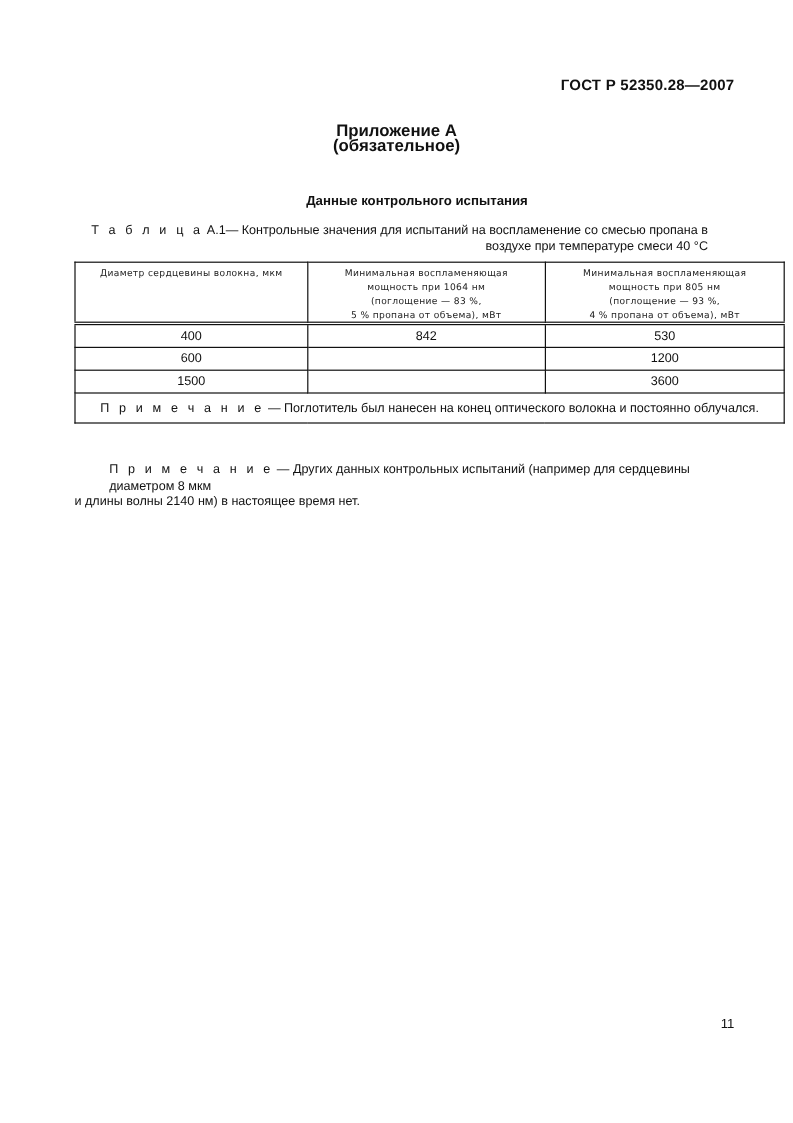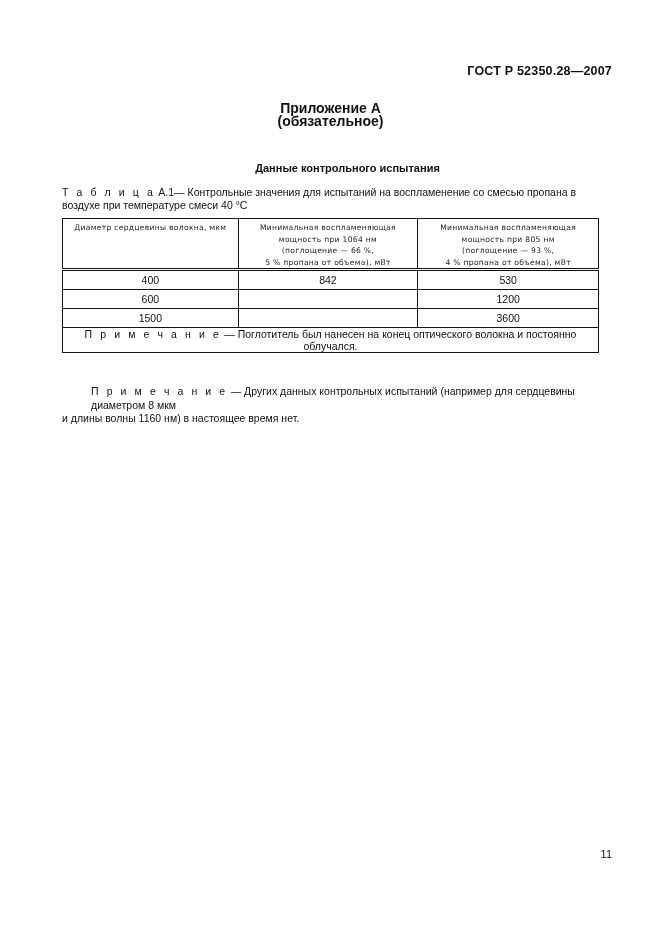--- a/index.html
+++ b/index.html
@@ -5,23 +5,23 @@
   html, body { margin: 0; padding: 0; background: #ffffff; }
   body { width: 661px; height: 936px; position: relative; overflow: hidden;
          font-family: "Liberation Sans", sans-serif; color: #111; }
   .abs { position: absolute; }
   .std-code { left: 440px; top: 64px; width: 172px; text-align: right;
               font-weight: bold; font-size: 12.5px; letter-spacing: 0.2px; }
   .appendix { left: 0; width: 661px; text-align: center; font-weight: bold; font-size: 14px; }
   .appendix-title { top: 100px; }
   .appendix-status { top: 113px; }
   .section-title { left: 17px; width: 661px; top: 162px; text-align: center; font-weight: bold; font-size: 11px; }
-  .caption { left: 62px; top: 186px; width: 540px; font-size: 10.5px; line-height: 13px; }
+  .caption { left: 50px; top: 186px; width: 540px; font-size: 10.5px; line-height: 13px; text-align: right; }
   .spaced { letter-spacing: 2.6px; }
-  table.data { position: absolute; left: 62px; top: 218px; width: 537px;
+  table.data { position: absolute; left: 62px; top: 218px; width: 592px;
                border-collapse: collapse; font-size: 10.5px; padding-left: 16px; }
   table.data td, table.data th { border: 1.2px solid #111; text-align: center; padding: 0; font-weight: normal; }
   table.data th { font-family: "DejaVu Sans", sans-serif; font-size: 7.6px; line-height: 11.5px;
                   vertical-align: top; padding-top: 3px; height: 46px; color: #222; letter-spacing: 0.3px; }
   table.data thead tr { border-bottom: 3.5px double #111; }
   table.data td { height: 18px; }
   table.data td.note-cell { height: 24px; font-size: 10.5px; }
   .note2 { left: 62px; top: 385px; width: 542px; font-size: 10.5px; line-height: 13.5px; }
   .note2 .indent { padding-left: 29px; }
   .page-num { left: 570px; top: 848px; width: 42px; text-align: right; font-size: 11px; }
@@ -47,21 +47,21 @@
       <col style="width:181px">
   </colgroup>
   <thead>
     <tr>
       <th>
         <div>Диаметр сердцевины волокна, мкм</div>
       </th>
       <th>
         <div>Минимальная воспламеняющая</div>
         <div>мощность при 1064 нм</div>
-        <div>(поглощение — 66 %,</div>
+        <div>(поглощение — 83 %,</div>
         <div>5 % пропана от объема), мВт</div>
       </th>
       <th>
         <div>Минимальная воспламеняющая</div>
         <div>мощность при 805 нм</div>
         <div>(поглощение — 93 %,</div>
         <div>4 % пропана от объема), мВт</div>
       </th>
     </tr>
   </thead>
@@ -86,16 +86,16 @@
         <span class="spaced">П р и м е ч а н и е</span><span> — Поглотитель был нанесен на конец оптического волокна и постоянно облучался.</span>
       </td>
     </tr>
   </tbody>
 </table>
 
 <div class="abs note2">
   <div class="indent">
     <span class="spaced">П р и м е ч а н и е</span><span> — Других данных контрольных испытаний  (например  для сердцевины диаметром 8 мкм</span>
   </div>
-  <div>и длины волны 1160 нм) в настоящее время нет.</div>
+  <div>и длины волны 2140 нм) в настоящее время нет.</div>
 </div>
 
 <div class="abs page-num">11</div>
 
 </body></html>

